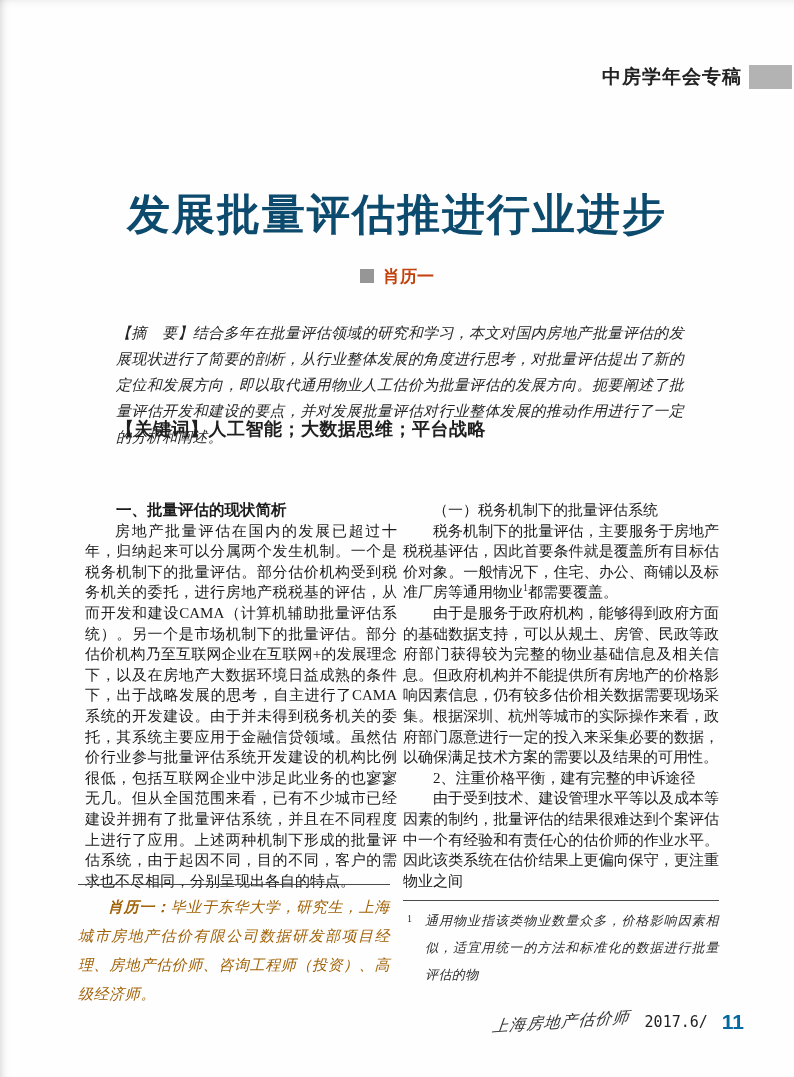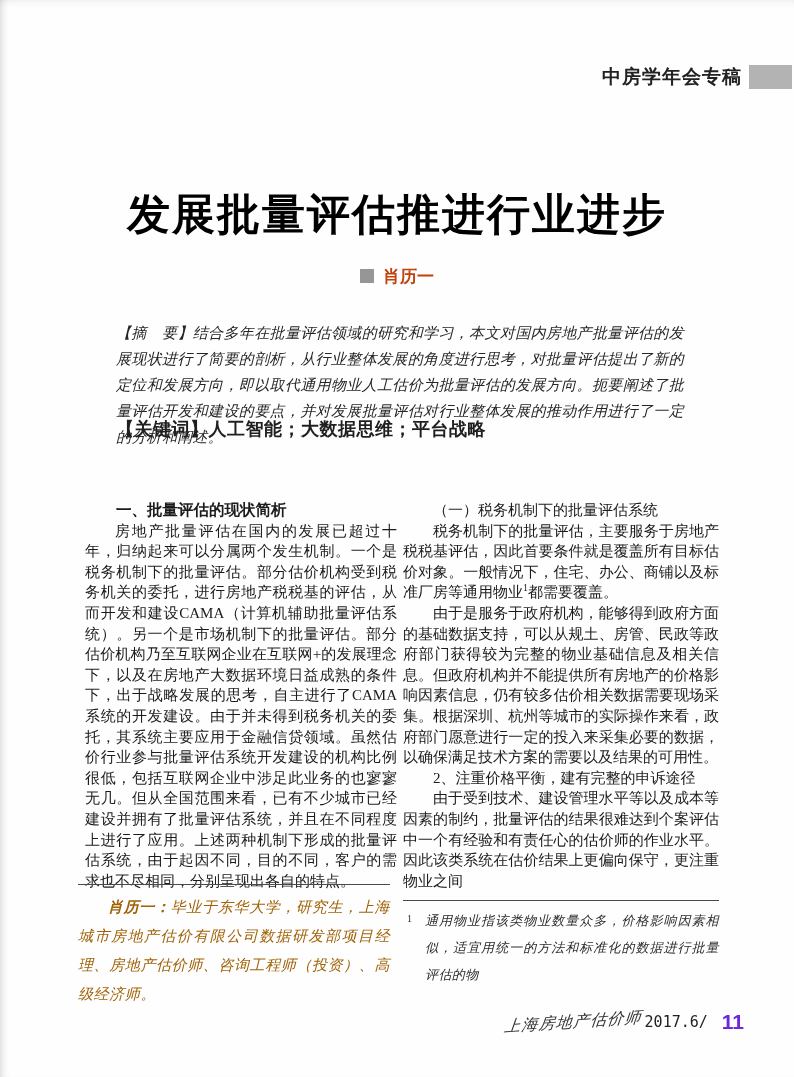--- a/index.html
+++ b/index.html
@@ -20,21 +20,21 @@
   .header-text{
     font-family:"Liberation Sans","DejaVu Sans",sans-serif;
     font-size:19px;font-weight:600;letter-spacing:1px;color:#222;
   }
   .header-bar{display:inline-block;width:43px;height:24px;background:#b3b3b3;}
   
   .title{
     position:absolute;top:186px;left:0;width:100%;margin:0;
     text-align:center;
     font-family:"Liberation Sans","DejaVu Sans",sans-serif;
-    font-weight:bold;font-size:43px;letter-spacing:2px;color:#000000;
+    font-weight:bold;font-size:43px;letter-spacing:2px;color:#0c4a6e;
   }
   .author-line{
     position:absolute;top:265px;left:0;width:100%;
     text-align:center;
     font-family:"Liberation Sans","DejaVu Sans",sans-serif;
     font-size:17px;font-weight:bold;color:#c2410c;
   }
   .author-square{
     display:inline-block;width:14px;height:14px;background:#969696;
     margin-right:9px;vertical-align:-1px;
@@ -87,25 +87,25 @@
     position:absolute;top:1010px;right:50px;
     display:flex;align-items:center;
   }
   .journal-script{
     font-style:italic;font-size:16px;letter-spacing:1px;color:#333;
     transform:skewX(-10deg) rotate(-4deg);
     font-family:"Liberation Serif","DejaVu Serif",serif;
   }
   .footer-issue{
     font-family:"DejaVu Sans Mono","Liberation Mono",monospace;
-    font-size:15px;color:#222;margin-left:4px;
+    font-size:15px;color:#222;margin-left:16px;
   }
   .footer-page{
     font-family:"Liberation Sans","DejaVu Sans",sans-serif;
-    font-size:21px;font-weight:bold;color:#6d28d9;margin-left:14px;
+    font-size:21px;font-weight:bold;color:#0369a1;margin-left:14px;
   }
 </style>
 </head>
 <body>
 
 <div class="page">
 
   <div class="journal-header">
     <span class="header-text">中房学年会专稿</span>
     <span class="header-bar"></span>

